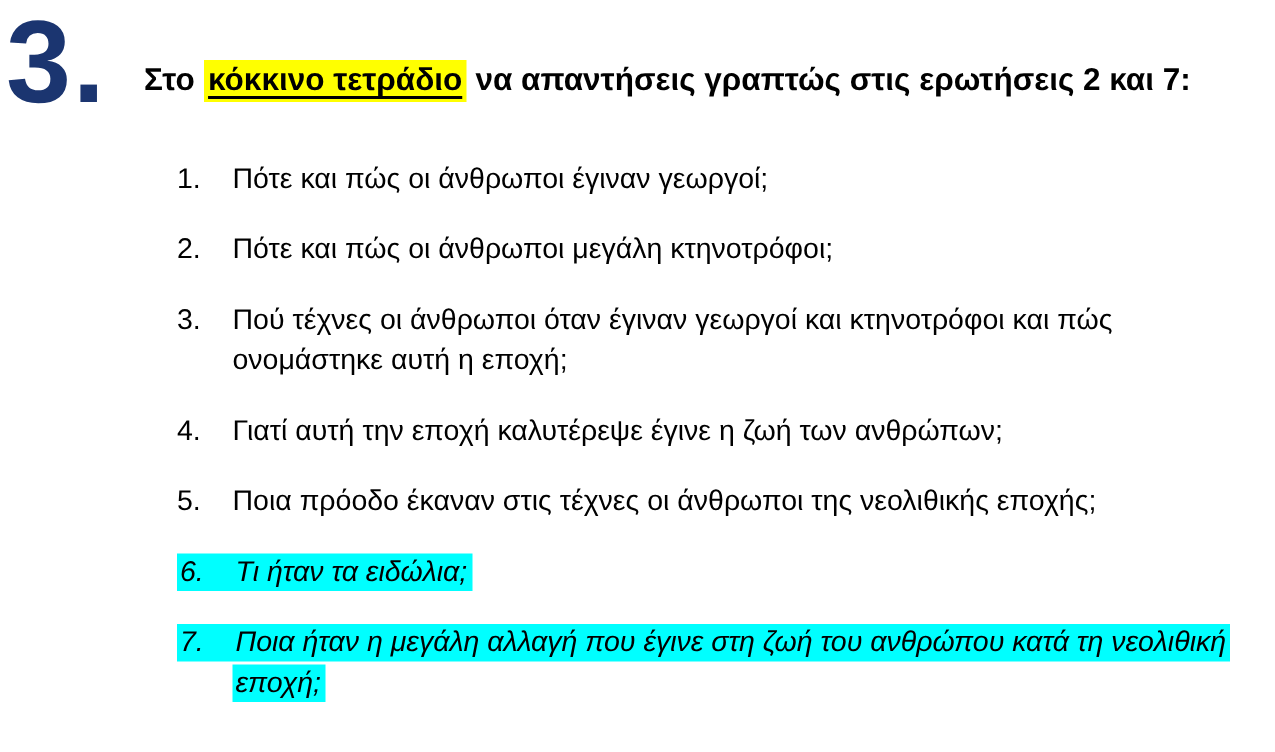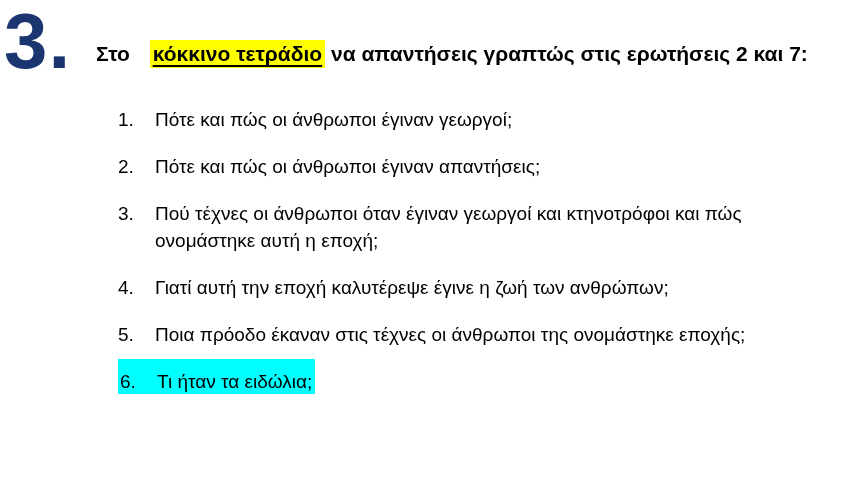--- a/index.html
+++ b/index.html
@@ -42,21 +42,20 @@
     letter-spacing: 0px;
   }
   .hl-yellow {
     background: var(--yellow);
     color: var(--text);
     padding: 2px 3px 3px 3px;
     text-decoration: underline;
     text-decoration-thickness: 2px;
     text-underline-offset: 4px;
     text-decoration-color: var(--text);
-    margin-left: 14px;
   }
   .questions {
     position: absolute;
     left: 118px;
     top: 106px;
     width: 714px;
     margin: 0;
     padding: 0;
     list-style: none;
     font-size: 19px;
@@ -67,36 +66,38 @@
     padding-left: 37px;
     text-indent: -37px;
   }
   .q-num {
     display: inline-block;
     width: 37px;
     text-indent: 0;
   }
   .q-inner.hl {
     background: var(--cyan);
-    padding: 12px 3px 2px 2px;
+    padding: 2px 3px 2px 2px;
     -webkit-box-decoration-break: clone;
     box-decoration-break: clone;
+    font-style: italic;
   }
 </style>
 </head>
 <body>
 
 <div class="page">
 
   <div class="big-number">3.</div>
 
   <h1 class="heading"><span>Στο </span><mark class="hl-yellow">κόκκινο τετράδιο</mark><span> να απαντήσεις γραπτώς στις ερωτήσεις 2 και 7:</span></h1>
 
   <ol class="questions">
     <li class="q-item"><span class="q-inner"><span class="q-num">1.</span><span class="q-text">Πότε και πώς οι άνθρωποι έγιναν γεωργοί;</span></span></li>
-    <li class="q-item"><span class="q-inner"><span class="q-num">2.</span><span class="q-text">Πότε και πώς οι άνθρωποι έγιναν απαντήσεις;</span></span></li>
+    <li class="q-item"><span class="q-inner"><span class="q-num">2.</span><span class="q-text">Πότε και πώς οι άνθρωποι μεγάλη κτηνοτρόφοι;</span></span></li>
     <li class="q-item"><span class="q-inner"><span class="q-num">3.</span><span class="q-text">Πού τέχνες οι άνθρωποι όταν έγιναν γεωργοί και κτηνοτρόφοι και πώς ονομάστηκε αυτή η εποχή;</span></span></li>
     <li class="q-item"><span class="q-inner"><span class="q-num">4.</span><span class="q-text">Γιατί αυτή την εποχή καλυτέρεψε έγινε η ζωή των ανθρώπων;</span></span></li>
-    <li class="q-item"><span class="q-inner"><span class="q-num">5.</span><span class="q-text">Ποια πρόοδο έκαναν στις τέχνες οι άνθρωποι της ονομάστηκε εποχής;</span></span></li>
+    <li class="q-item"><span class="q-inner"><span class="q-num">5.</span><span class="q-text">Ποια πρόοδο έκαναν στις τέχνες οι άνθρωποι της νεολιθικής εποχής;</span></span></li>
     <li class="q-item"><span class="q-inner hl"><span class="q-num">6.</span><span class="q-text">Τι ήταν τα ειδώλια;</span></span></li>
+    <li class="q-item"><span class="q-inner hl"><span class="q-num">7.</span><span class="q-text">Ποια ήταν η μεγάλη αλλαγή που έγινε στη ζωή του ανθρώπου κατά τη νεολιθική εποχή;</span></span></li>
   </ol>
 
 </div>
 
 </body></html>

